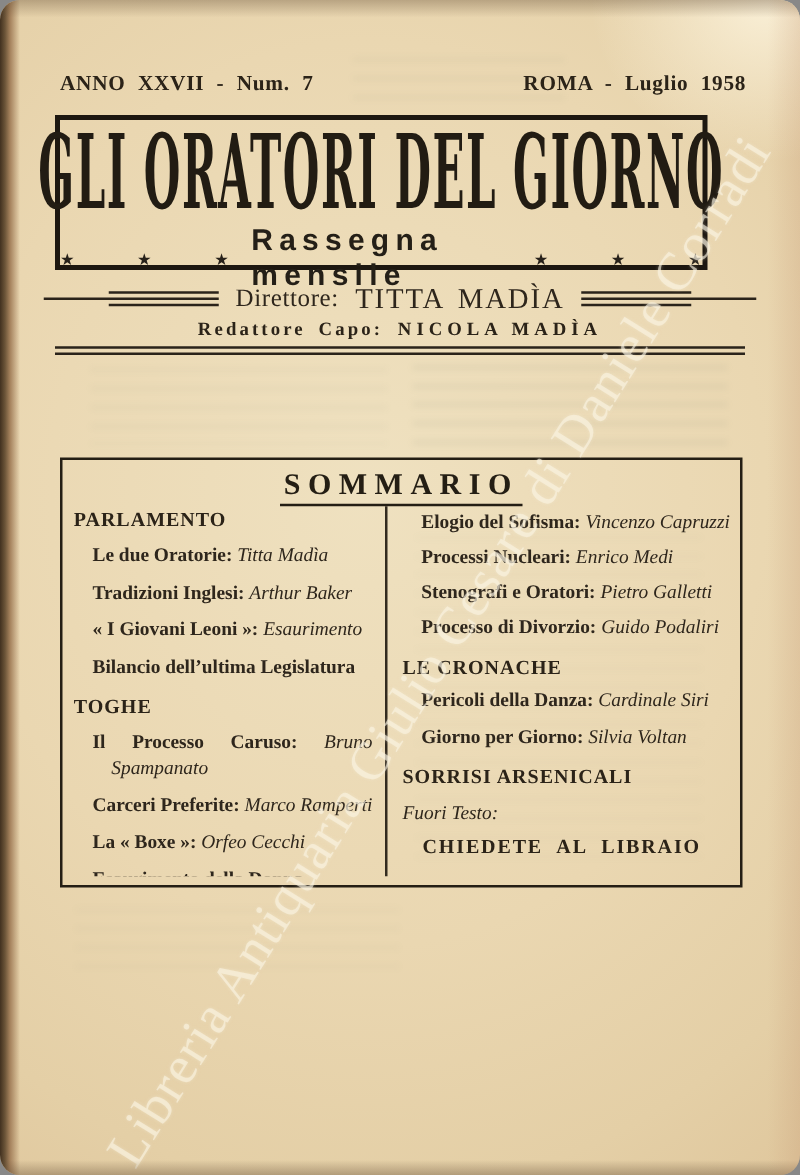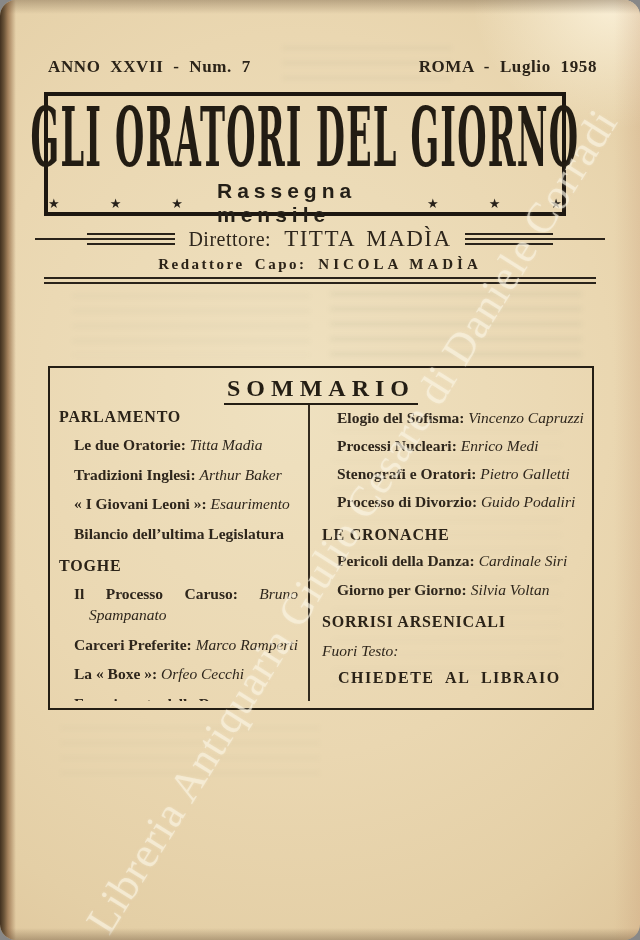--- a/index.html
+++ b/index.html
@@ -40,22 +40,22 @@
   
   .title-box{position:absolute;left:44px;top:92px;width:522px;height:124px;z-index:2;
     box-sizing:border-box;border:4px solid #1d1710;}
   .title-line{height:80px;display:flex;align-items:center;justify-content:center;margin-top:2px;}
   .title-inner{display:inline-block;white-space:nowrap;color:#221c13;
     font-family:"DejaVu Serif", serif;font-weight:bold;font-size:58px;letter-spacing:2px;
     transform:scale(.58,1.42);transform-origin:center;}
   .stars-row{display:flex;align-items:center;justify-content:center;margin-top:1px;color:#27211a;}
   .star{font-size:13px;line-height:13px;}
   .stars-group{display:flex;gap:50px;}
-  .subtitle{font-family:"Liberation Sans", sans-serif;font-weight:bold;font-size:21px;
-    letter-spacing:5px;word-spacing:16px;margin:0 34px;color:#241f17;}
+  .subtitle{font-family:"Liberation Sans", sans-serif;font-weight:bold;font-size:24px;
+    letter-spacing:5px;word-spacing:16px;margin:0 18px;color:#241f17;}
 
   
   .director-row{position:absolute;left:0;right:0;top:226px;z-index:2;
     display:flex;align-items:center;justify-content:center;gap:13px;}
   .dir-label{font-size:20px;letter-spacing:.5px;}
   .dir-name{font-size:23px;letter-spacing:1.5px;word-spacing:4px;}
   .rule-side{position:relative;width:140px;height:13px;}
   .rule-side i{position:absolute;display:block;height:2px;background:#2a231a;}
   .rs-l .t{top:0;left:52px;right:0;} .rs-l .m{top:5px;left:0;right:0;} .rs-l .b{top:10px;left:52px;right:0;}
   .rs-r .t{top:0;left:0;right:52px;} .rs-r .m{top:5px;left:0;right:0;} .rs-r .b{top:10px;left:0;right:52px;}

